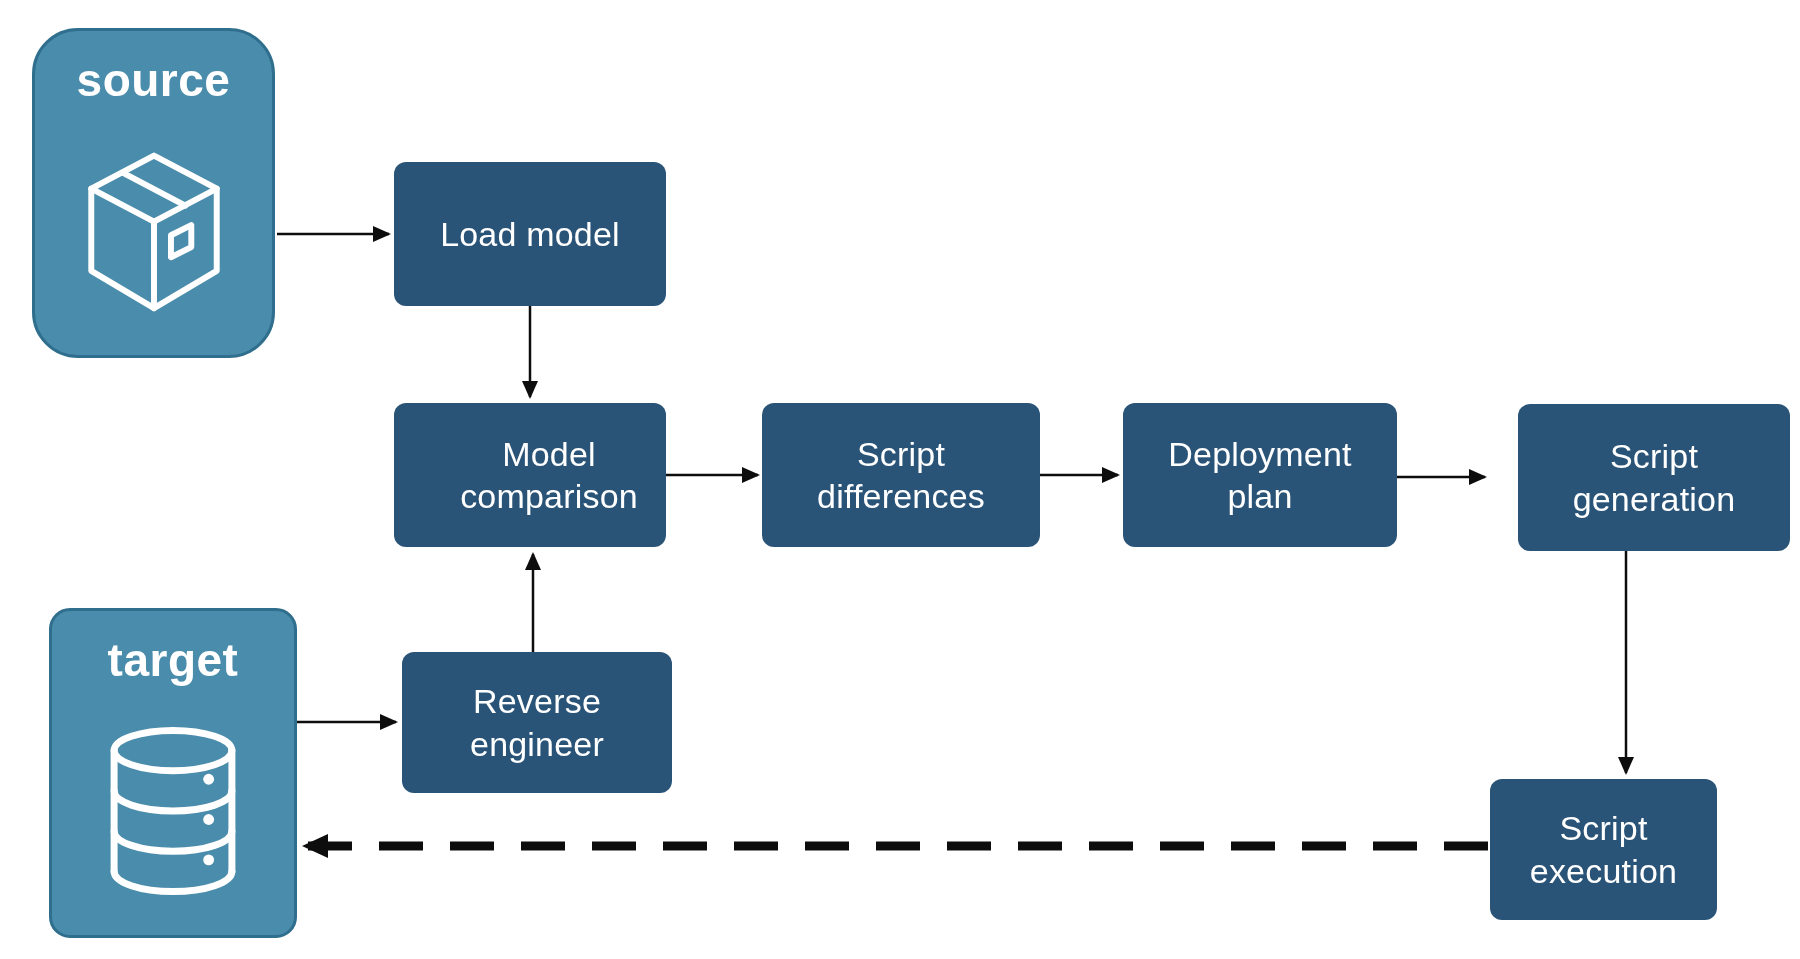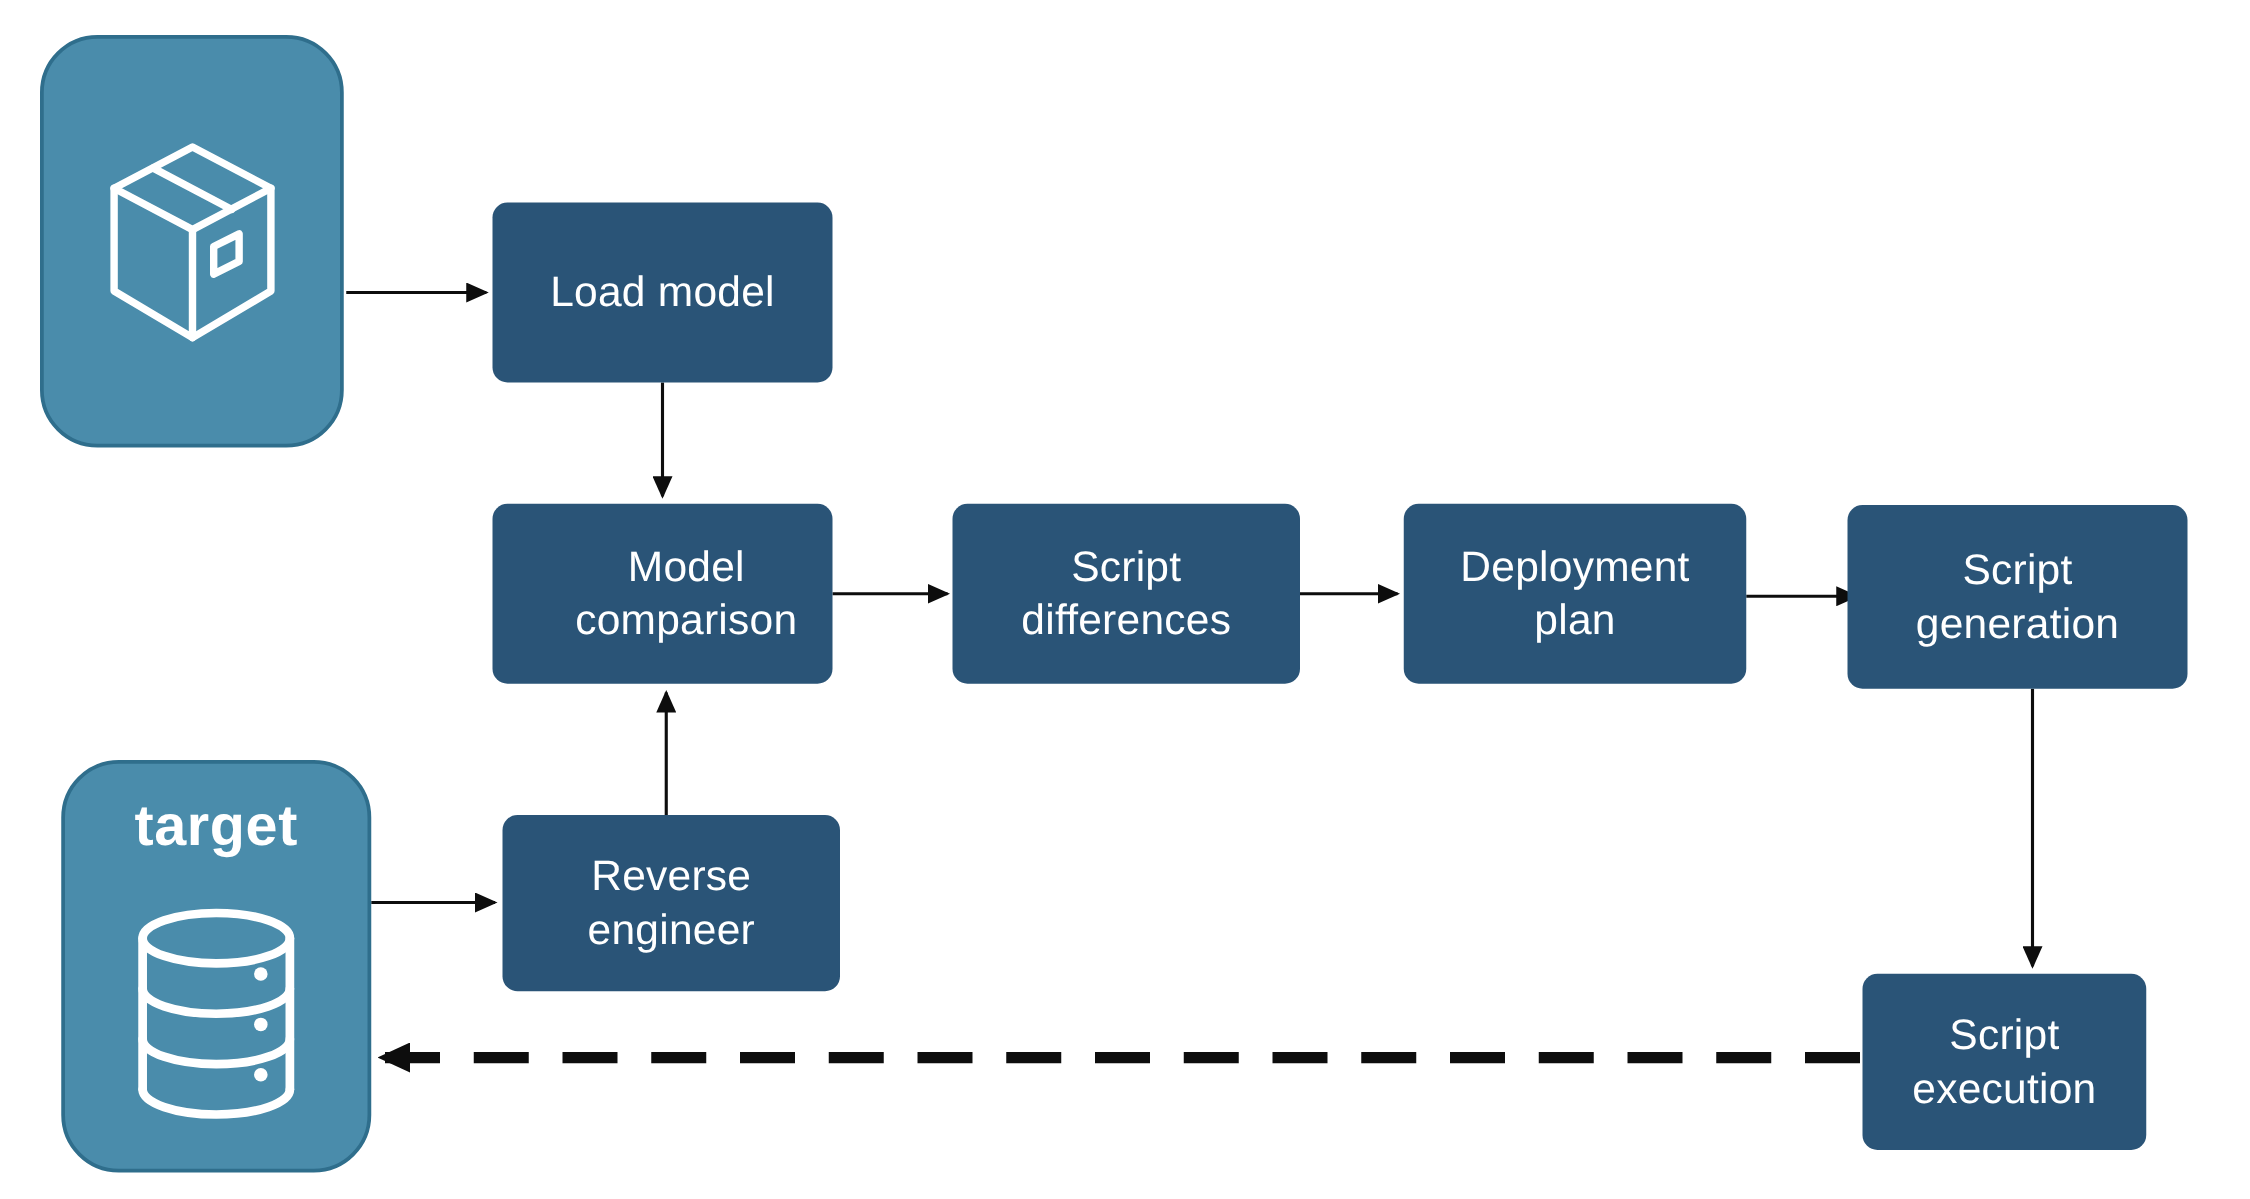--- a/index.html
+++ b/index.html
@@ -74,32 +74,33 @@
     <line x1="666" y1="475" x2="758" y2="475" stroke="var(--arrow)" stroke-width="2.5" marker-end="url(#arrow)"></line>
     <line x1="1036" y1="475" x2="1118" y2="475" stroke="var(--arrow)" stroke-width="2.5" marker-end="url(#arrow)"></line>
     <line x1="1397" y1="477" x2="1485" y2="477" stroke="var(--arrow)" stroke-width="2.5" marker-end="url(#arrow)"></line>
     <line x1="1626" y1="551" x2="1626" y2="773" stroke="var(--arrow)" stroke-width="2.5" marker-end="url(#arrow)"></line>
     <line x1="297" y1="722" x2="396" y2="722" stroke="var(--arrow)" stroke-width="2.5" marker-end="url(#arrow)"></line>
     <line x1="533" y1="652" x2="533" y2="554" stroke="var(--arrow)" stroke-width="2.5" marker-end="url(#arrow)"></line>
     <line x1="1488" y1="846" x2="305" y2="846" stroke="var(--arrow)" stroke-width="9" stroke-dasharray="44 27" marker-end="url(#arrow-big)"></line>
   </svg>
 
   <div class="entity" style="left:32px; top:28px; width:243px; height:330px;">
+    <div class="entity-label">source</div>
     <div class="entity-icon">
       <svg width="170" height="178" viewBox="0 0 200 210" fill="none" stroke="#ffffff" stroke-width="7" stroke-linejoin="round" stroke-linecap="round">
         <path d="M100 16 L174 55 L100 94 L26 55 Z"></path>
         <path d="M26 55 L26 152 L100 196 L100 94"></path>
         <path d="M174 55 L174 152 L100 196"></path>
         <path d="M63 36 L137 75"></path>
         <path d="M120 110 L144 98 L144 124 L120 136 Z"></path>
       </svg>
     </div>
   </div>
 
-  <div class="entity" style="left:49px; top:608px; width:248px; height:330px;">
+  <div class="entity" style="left:49px; top:608px; width:248px; height:330px;border-radius:21px;">
     <div class="entity-label">target</div>
     <div class="entity-icon">
       <svg width="160" height="186" viewBox="0 0 200 240" fill="none" stroke="#ffffff" stroke-width="9" stroke-linecap="round">
         <ellipse cx="100" cy="42" rx="76" ry="26"></ellipse>
         <path d="M24 42 L24 198"></path>
         <path d="M176 42 L176 198"></path>
         <path d="M24 198 A76 26 0 0 0 176 198"></path>
         <path d="M24 94 A76 26 0 0 0 176 94"></path>
         <path d="M24 146 A76 26 0 0 0 176 146"></path>
         <circle cx="146" cy="79" r="7" fill="#ffffff" stroke="none"></circle>
@@ -118,21 +119,21 @@
   </div>
 
   <div class="node" style="left:762px; top:403px; width:278px; height:144px;">
     <span>Script differences</span>
   </div>
 
   <div class="node" style="left:1123px; top:403px; width:274px; height:144px;">
     <span>Deployment plan</span>
   </div>
 
-  <div class="node" style="left:1478px; top:404px; width:272px; height:147px;">
+  <div class="node" style="left:1518px; top:404px; width:272px; height:147px;">
     <span>Script generation</span>
   </div>
 
   <div class="node" style="left:402px; top:652px; width:270px; height:141px;justify-content:center;">
     <span>Reverse engineer</span>
   </div>
 
   <div class="node" style="left:1490px; top:779px; width:227px; height:141px;">
     <span>Script execution</span>
   </div>

